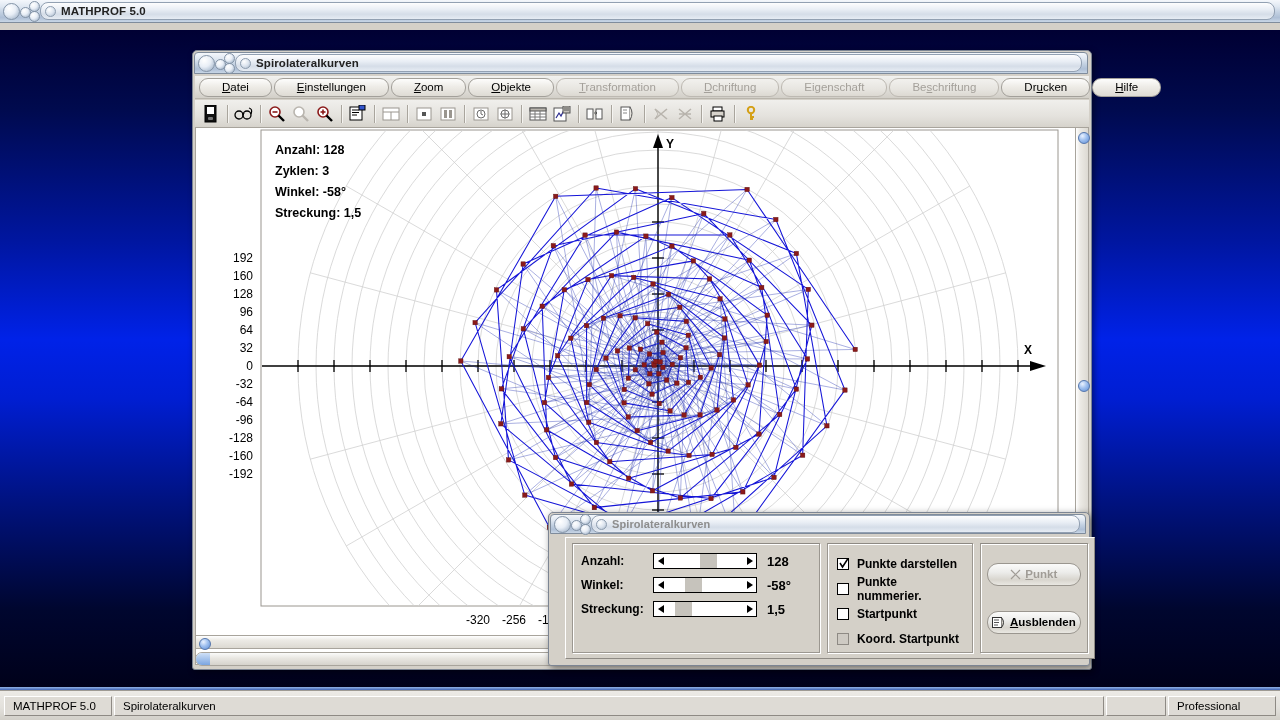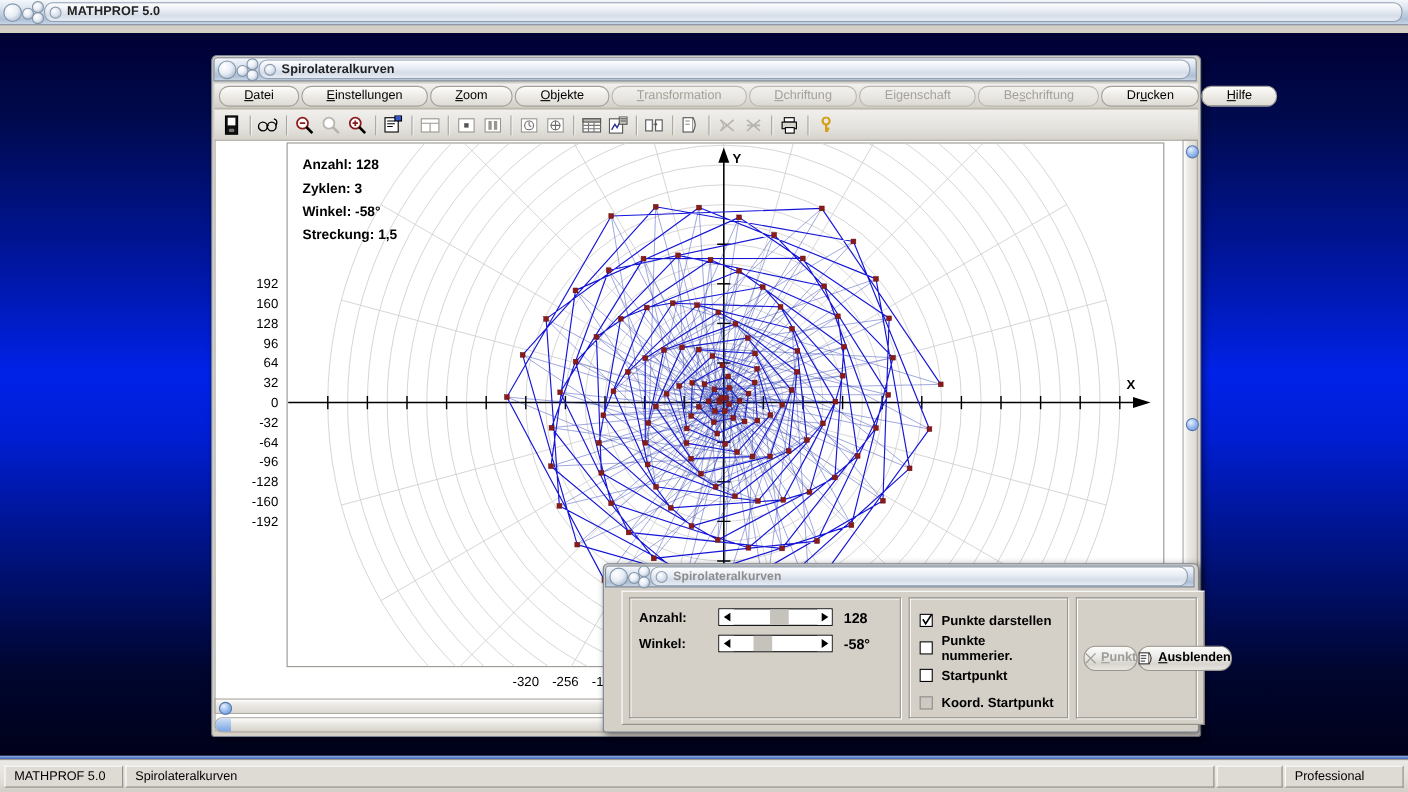--- a/index.html
+++ b/index.html
@@ -148,21 +148,21 @@
     background:#d4d0c8;border:1px solid #fff;border-right-color:#8e8a84;border-bottom-color:#8e8a84;
     box-sizing:border-box;display:flex;gap:7px;padding:5px 6px;margin-left:12px;
   }
   .group{
     border:1px solid #9b9790;border-top-color:#8d8983;
     box-shadow:inset 1px 1px 0 #fff, 1px 1px 0 #fff;
     box-sizing:border-box;background:#d4d0c8;
   }
   .g1{width:252px;padding:6px 8px 4px 8px;}
   .g2{width:148px;padding:7px 7px 16px 9px;}
-  .g3{width:110px;padding:6px;display:flex;flex-direction:row;align-items:center;justify-content:space-around;}
+  .g3{width:110px;padding:6px;display:flex;flex-direction:column;align-items:center;justify-content:space-around;}
 
   .prow{display:flex;align-items:center;height:22px;margin-bottom:2px;}
   .plabel{width:72px;font-size:12px;font-weight:bold;color:#000;}
   .slider{
     width:104px;height:16px;background:#fff;border:1px solid #000;
     display:flex;align-items:stretch;box-sizing:border-box;position:relative;
   }
   .sarrow{width:13px;background:#fff;display:flex;align-items:center;justify-content:center;}
   .sarrow .tri{width:0;height:0;border-top:4px solid transparent;border-bottom:4px solid transparent;}
   .sarrow.left .tri{border-right:6px solid #000;}
@@ -853,20 +853,35 @@
             <span class="strack">
                 <i class="sthumb" style="left:24%"></i>
               </span>
             <span class="sarrow right">
                 <i class="tri"></i>
               </span>
           </div>
           <span class="pval">-58°</span>
         </div>
 
+        <div class="prow">
+          <span class="plabel">Streckung:</span>
+          <div class="slider">
+            <span class="sarrow left">
+                <i class="tri"></i>
+              </span>
+            <span class="strack">
+                <i class="sthumb" style="left:10%"></i>
+              </span>
+            <span class="sarrow right">
+                <i class="tri"></i>
+              </span>
+          </div>
+          <span class="pval">1,5</span>
+        </div>
       </div>
 
       <div class="group g2">
         <div class="crow">
           <span class="cbox">
             <svg class="tick" viewBox="0 0 10 11">
                 <path d="M1 5 L3.5 9 L9 0.5" stroke="#000" stroke-width="1.5" fill="none"></path>
               </svg>
           </span>
           <span class="clabel">Punkte darstellen</span>

